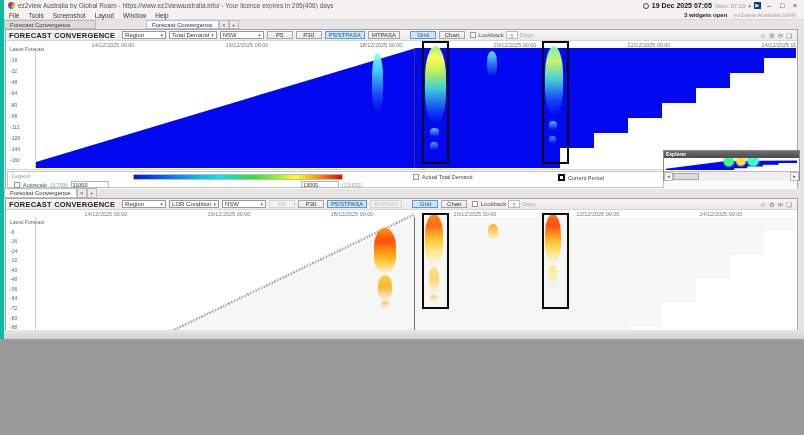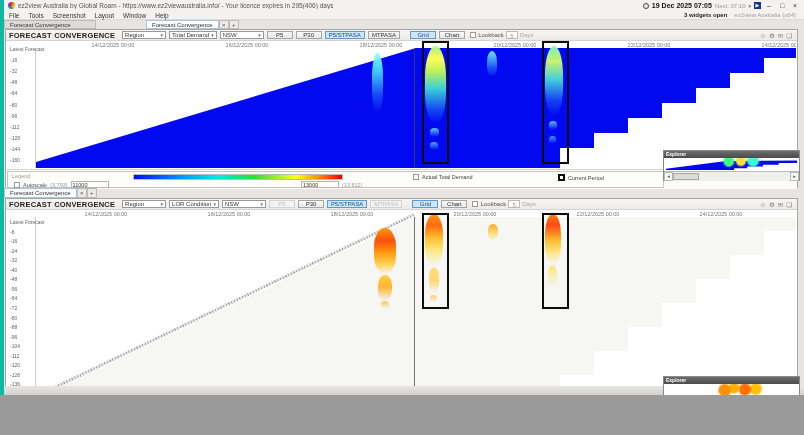--- a/index.html
+++ b/index.html
@@ -1,16 +1,16 @@
 <!DOCTYPE html>
 <html><head>
 <meta charset="utf-8">
 <style>
   html,body{margin:0;padding:0;background:#9a9a9a;}
-  .app{position:relative;width:804px;height:395px;background:#e7e5e4;overflow:hidden;
+  .app{position:relative;width:804px;height:339px;background:#e7e5e4;overflow:hidden;
        font-family:"Liberation Sans",sans-serif;outline:1px solid #7a7a7a;}
   .teal-strip{position:absolute;left:0;top:0;width:4px;height:435px;background:#0db9a2;}
   
   .titlebar{position:absolute;left:4px;top:0;width:800px;height:11px;background:#f3f2f1;
             display:flex;align-items:center;gap:3px;font-size:6.5px;color:#555;padding:0 4px;box-sizing:border-box;}
   .logo{width:7px;height:7px;border-radius:50%;flex:0 0 auto;
         background:conic-gradient(#e53935,#fb8c00,#fdd835,#43a047,#1e88e5,#8e24aa,#e53935);}
   .title-text{white-space:nowrap;overflow:hidden;text-overflow:ellipsis;max-width:430px;}
   .tb-right{margin-left:auto;display:flex;align-items:center;gap:3px;}
   .clock{width:6px;height:6px;border:1px solid #444;border-radius:50%;box-sizing:border-box;}

